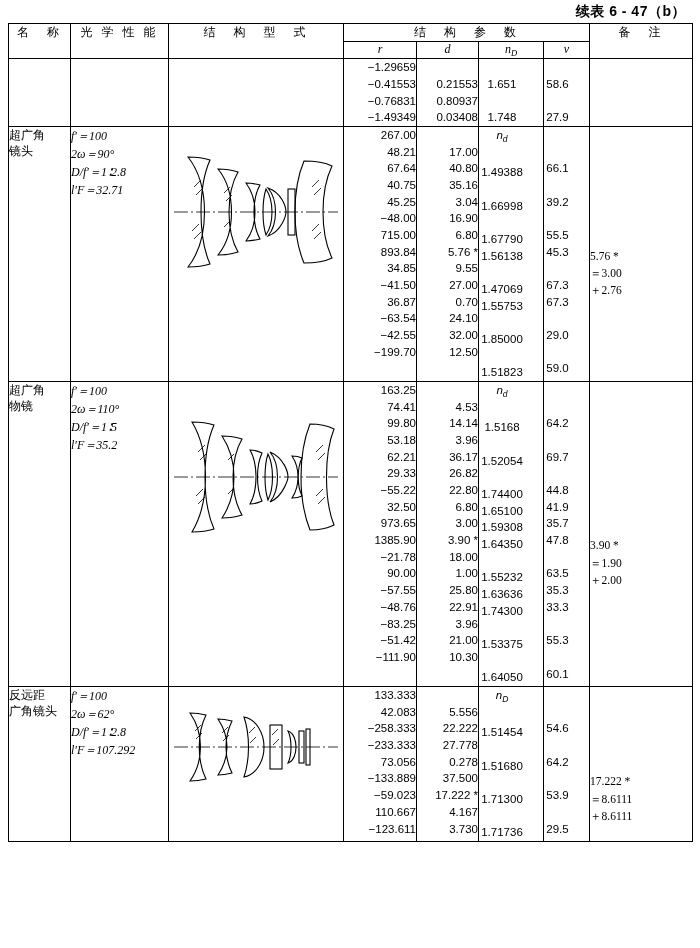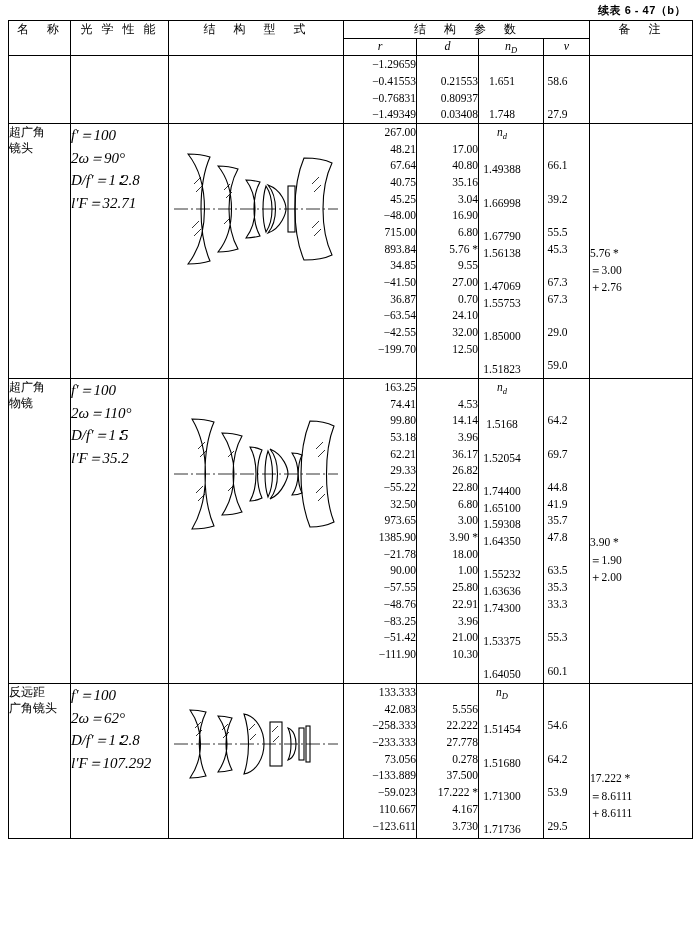--- a/index.html
+++ b/index.html
@@ -5,21 +5,21 @@
   html,body{margin:0;padding:0;background:#fff;}
   body{
     width:700px;height:948px;
     font-family:"Liberation Serif", serif;
     color:#000;
     position:relative;
   }
   .page{position:relative;width:700px;height:948px;box-sizing:border-box;padding:0 8px;}
   .pagehead{
     text-align:right;
-    font-size:11px;
+    font-size:14px;
     font-weight:bold;
     font-family:"Liberation Sans", sans-serif;
     padding:3px 6px 2px 0;
     letter-spacing:0.5px;
   }
   table.main{
     border-collapse:collapse;
     width:684px;
     table-layout:fixed;
     border:1.6px solid #000;
@@ -47,36 +47,36 @@
   .ital{font-style:italic;}
   .namecell{
     font-size:12px;
     padding:6px 2px 2px 4px;
     line-height:1.35;
     text-align:left;
     width:62px;
     margin-top:44px;
   }
   .optcell{
-    font-size:15px;
+    font-size:12px;
     padding:6px 2px 2px 4px;
     line-height:1.5;
     white-space:nowrap;
   }
   .figcell{
     text-align:center;
     vertical-align:middle;
     padding:0;
   }
   .numcol{
     font-size:11.5px;
     text-align:right;
     padding:6px 10px 4px 2px;
     line-height:1.45;
-    font-family:Liberation Serif, serif;
+    font-family:Liberation Sans, sans-serif;
     white-space:pre;
   }
   .numcol.c{text-align:center;padding-right:18px;}
   .remark{
     font-size:11.5px;
     text-align:left;
     padding:6px 4px 4px 6px;
     line-height:1.5;
     white-space:pre;
   }

